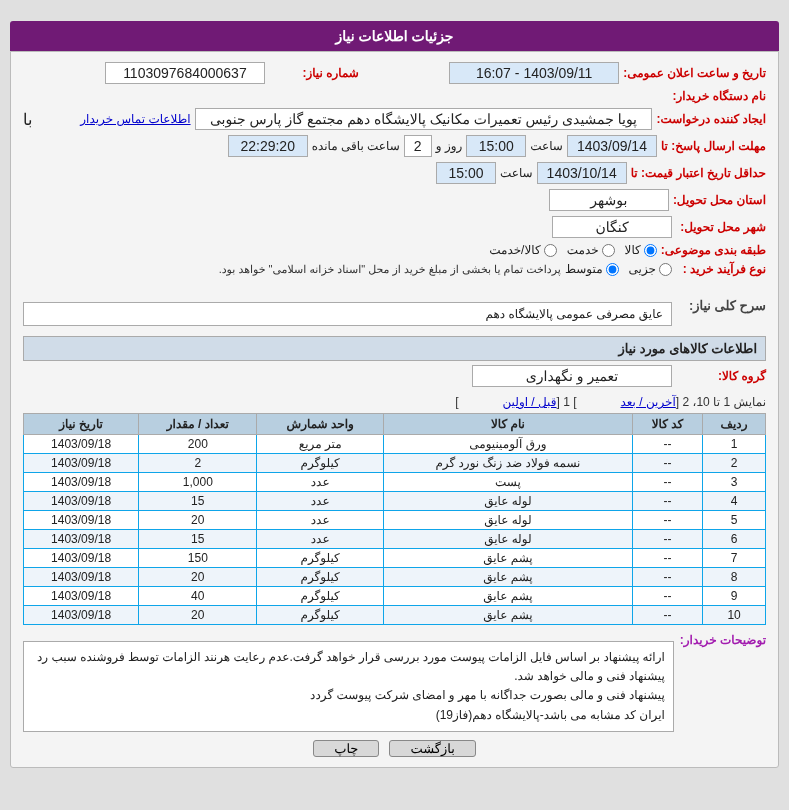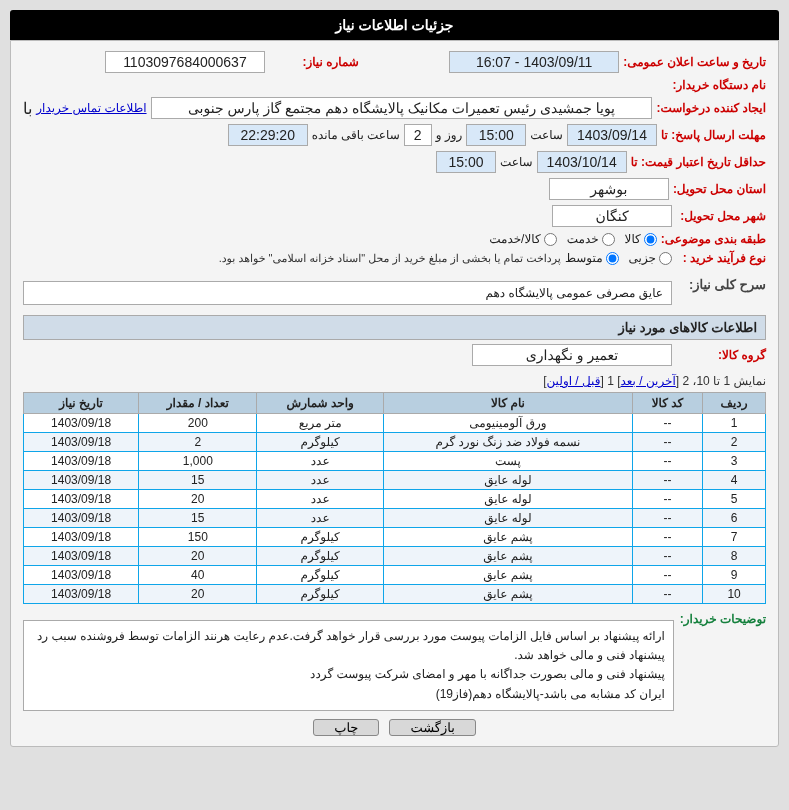--- a/index.html
+++ b/index.html
@@ -10,28 +10,29 @@
       direction: rtl;
       color: #222;
     }
     .page-wrapper {
       width: 789px;
       min-height: 810px;
       background: #e0e0e0;
       padding: 10px;
     }
     .header-bar {
-      background: #000000;
+      background: #701a75;
       color: white;
       text-align: center;
       padding: 7px 10px;
       font-size: 14px;
       font-weight: bold;
       border-radius: 3px 3px 0 0;
       margin-bottom: 0;
+      margin-top: 11px;
     }
     .main-card {
       background: #f4f4f4;
       border: 1px solid #bbb;
       border-radius: 0 0 3px 3px;
       padding: 10px 12px;
     }
     .field-row {
       display: flex;
       align-items: center;
@@ -135,21 +136,21 @@
     .notes-box {
       border: 1px solid #aaa;
       background: #fff;
       padding: 6px 8px;
       margin-top: 8px;
       font-size: 12px;
       line-height: 1.6;
       text-align: right;
     }
     .notes-label {
-      color: #15803d;
+      color: #a21caf;
       font-weight: bold;
       white-space: nowrap;
     }
     .notes-row {
       display: flex;
       gap: 6px;
       align-items: flex-start;
     }
     .bottom-buttons {
       display: flex;
@@ -168,20 +169,21 @@
     }
     .btn-back { background: #d8d8d8; }
     .btn-print { background: #d8d8d8; }
     .relative-wrap {
       position: relative;
     }
     .link-text {
       color: #0000cc;
       text-decoration: underline;
       cursor: pointer;
+      margin-left: 44px;
     }
   </style>
 </head>
 <body>
 
 <div class="page-wrapper">
   <div class="header-bar">جزئیات اطلاعات نیاز</div>
 
   <div class="main-card relative-wrap">
 
@@ -256,21 +258,21 @@
         <label>
           <input type="radio" name="nooe" checked="" style=""> متوسط
         </label>
         <label>
           <input type="radio" name="nooe" style=""> جزیی
         </label>
       </div>
       <span style="font-size:11px;color:#333;flex:1;">پرداخت تمام یا بخشی از مبلغ خرید از محل "اسناد خزانه اسلامی" خواهد بود.</span>
     </div>
 
-    <div class="field-row" style="align-items:flex-start; margin-top:12px;">
+    <div class="field-row" style="align-items:flex-start; margin-top:22px;">
       <span class="field-label" style="font-size:13px;font-weight:bold;color:#444;">سرح کلی نیاز:</span>
       <div class="serh-box" style="flex:1;">عایق مصرفی عمومی پالایشگاه دهم</div>
     </div>
 
     <div class="section-title">اطلاعات کالاهای مورد نیاز</div>
 
     <div class="field-row">
       <span class="field-label">گروه کالا:</span>
       <div class="field-value" style="flex:0 0 200px;">تعمیر و نگهداری</div>
     </div>

